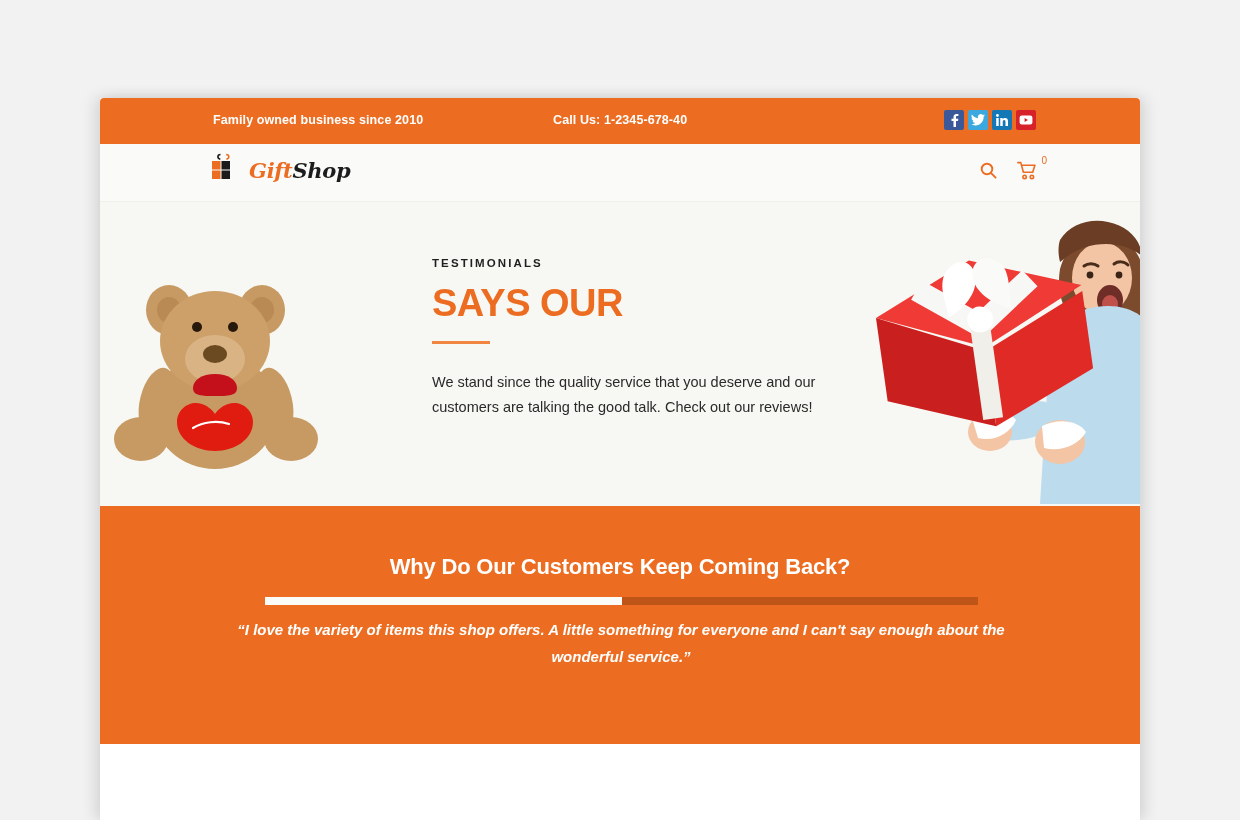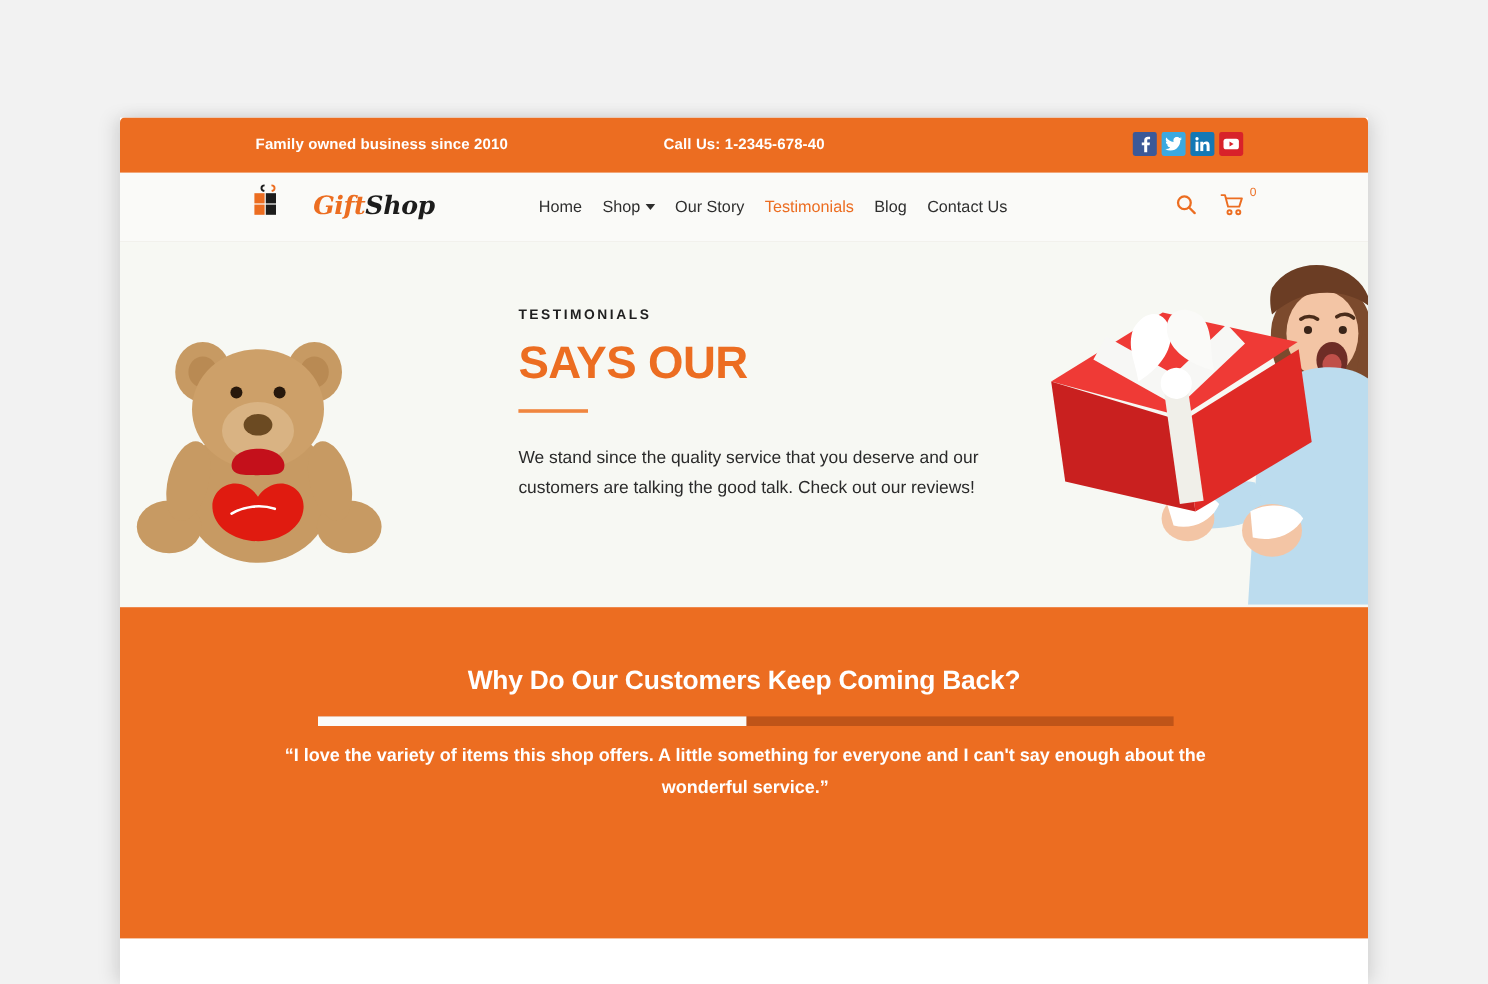--- a/index.html
+++ b/index.html
@@ -89,21 +89,20 @@
     gap: 7px;
     cursor: pointer;
   }
   .brand-mark { width: 32px; height: 34px; display: block; }
   .brand-text {
     font-family: "DejaVu Serif", serif;
     font-style: italic;
     font-size: 21px;
     font-weight: bold;
     letter-spacing: -0.3px;
-    margin-left: 12px;
   }
   .brand-gift { color: #ec6d21; }
   .brand-shop { color: #1c1c1c; }
 
   .nav {
     position: absolute;
     left: 349px;
     top: 21px;
     display: flex;
     align-items: center;
@@ -188,21 +187,21 @@
   }
 
   
   .teddy { position: absolute; left: 5px; top: -6px; }
   
   .giftlady { position: absolute; right: -4px; top: -28px; }
 
   
   .testimonials {
     position: relative;
-    height: 276px;
+    height: 238px;
     background: #ec6d21;
   }
   .tst-title {
     position: absolute;
     top: 48px;
     left: 0;
     right: 0;
     text-align: center;
     color: #ffffff;
     font-size: 22px;
@@ -223,20 +222,21 @@
     background: #fbfbf8;
   }
   .quote {
     position: absolute;
     top: 110px;
     left: 128px;
     width: 786px;
     text-align: center;
     color: #ffffff;
     font-size: 15px;
+    font-style: italic;
     font-weight: bold;
     line-height: 27px;
     margin: 0;
   }
 </style>
 </head>
 <body>
 
 <div class="page-card">
 
@@ -278,41 +278,20 @@
         <rect x="2" y="8" width="8.5" height="8.5" fill="#ec6d21"></rect>
         <rect x="11.5" y="8" width="8.5" height="8.5" fill="#1c1c1c"></rect>
         <rect x="2" y="17.5" width="8.5" height="8.5" fill="#ec6d21"></rect>
         <rect x="11.5" y="17.5" width="8.5" height="8.5" fill="#1c1c1c"></rect>
       </svg>
       <div class="brand-text">
         <span class="brand-gift">Gift</span><span class="brand-shop">Shop</span>
       </div>
     </div>
 
-    <div class="nav">
-      <div class="nav-item">
-        <span>Home</span>
-      </div>
-      <div class="nav-item">
-        <span>Shop</span>
-        <span class="caret"></span>
-      </div>
-      <div class="nav-item">
-        <span>Our Story</span>
-      </div>
-      <div class="nav-item active">
-        <span>Testimonials</span>
-      </div>
-      <div class="nav-item">
-        <span>Blog</span>
-      </div>
-      <div class="nav-item">
-        <span>Contact Us</span>
-      </div>
-    </div>
 
     <div class="header-actions">
       <span class="icon-btn">
         <svg width="17" height="17" viewBox="0 0 17 17">
             <circle cx="7" cy="7" r="5.3" fill="none" stroke="#ec6d21" stroke-width="1.9"></circle>
             <line x1="10.9" y1="10.9" x2="15.6" y2="15.6" stroke="#ec6d21" stroke-width="1.9" stroke-linecap="round"></line>
           </svg>
       </span>
       <span class="cart-wrap">
         <svg width="21" height="19" viewBox="0 0 21 19">

